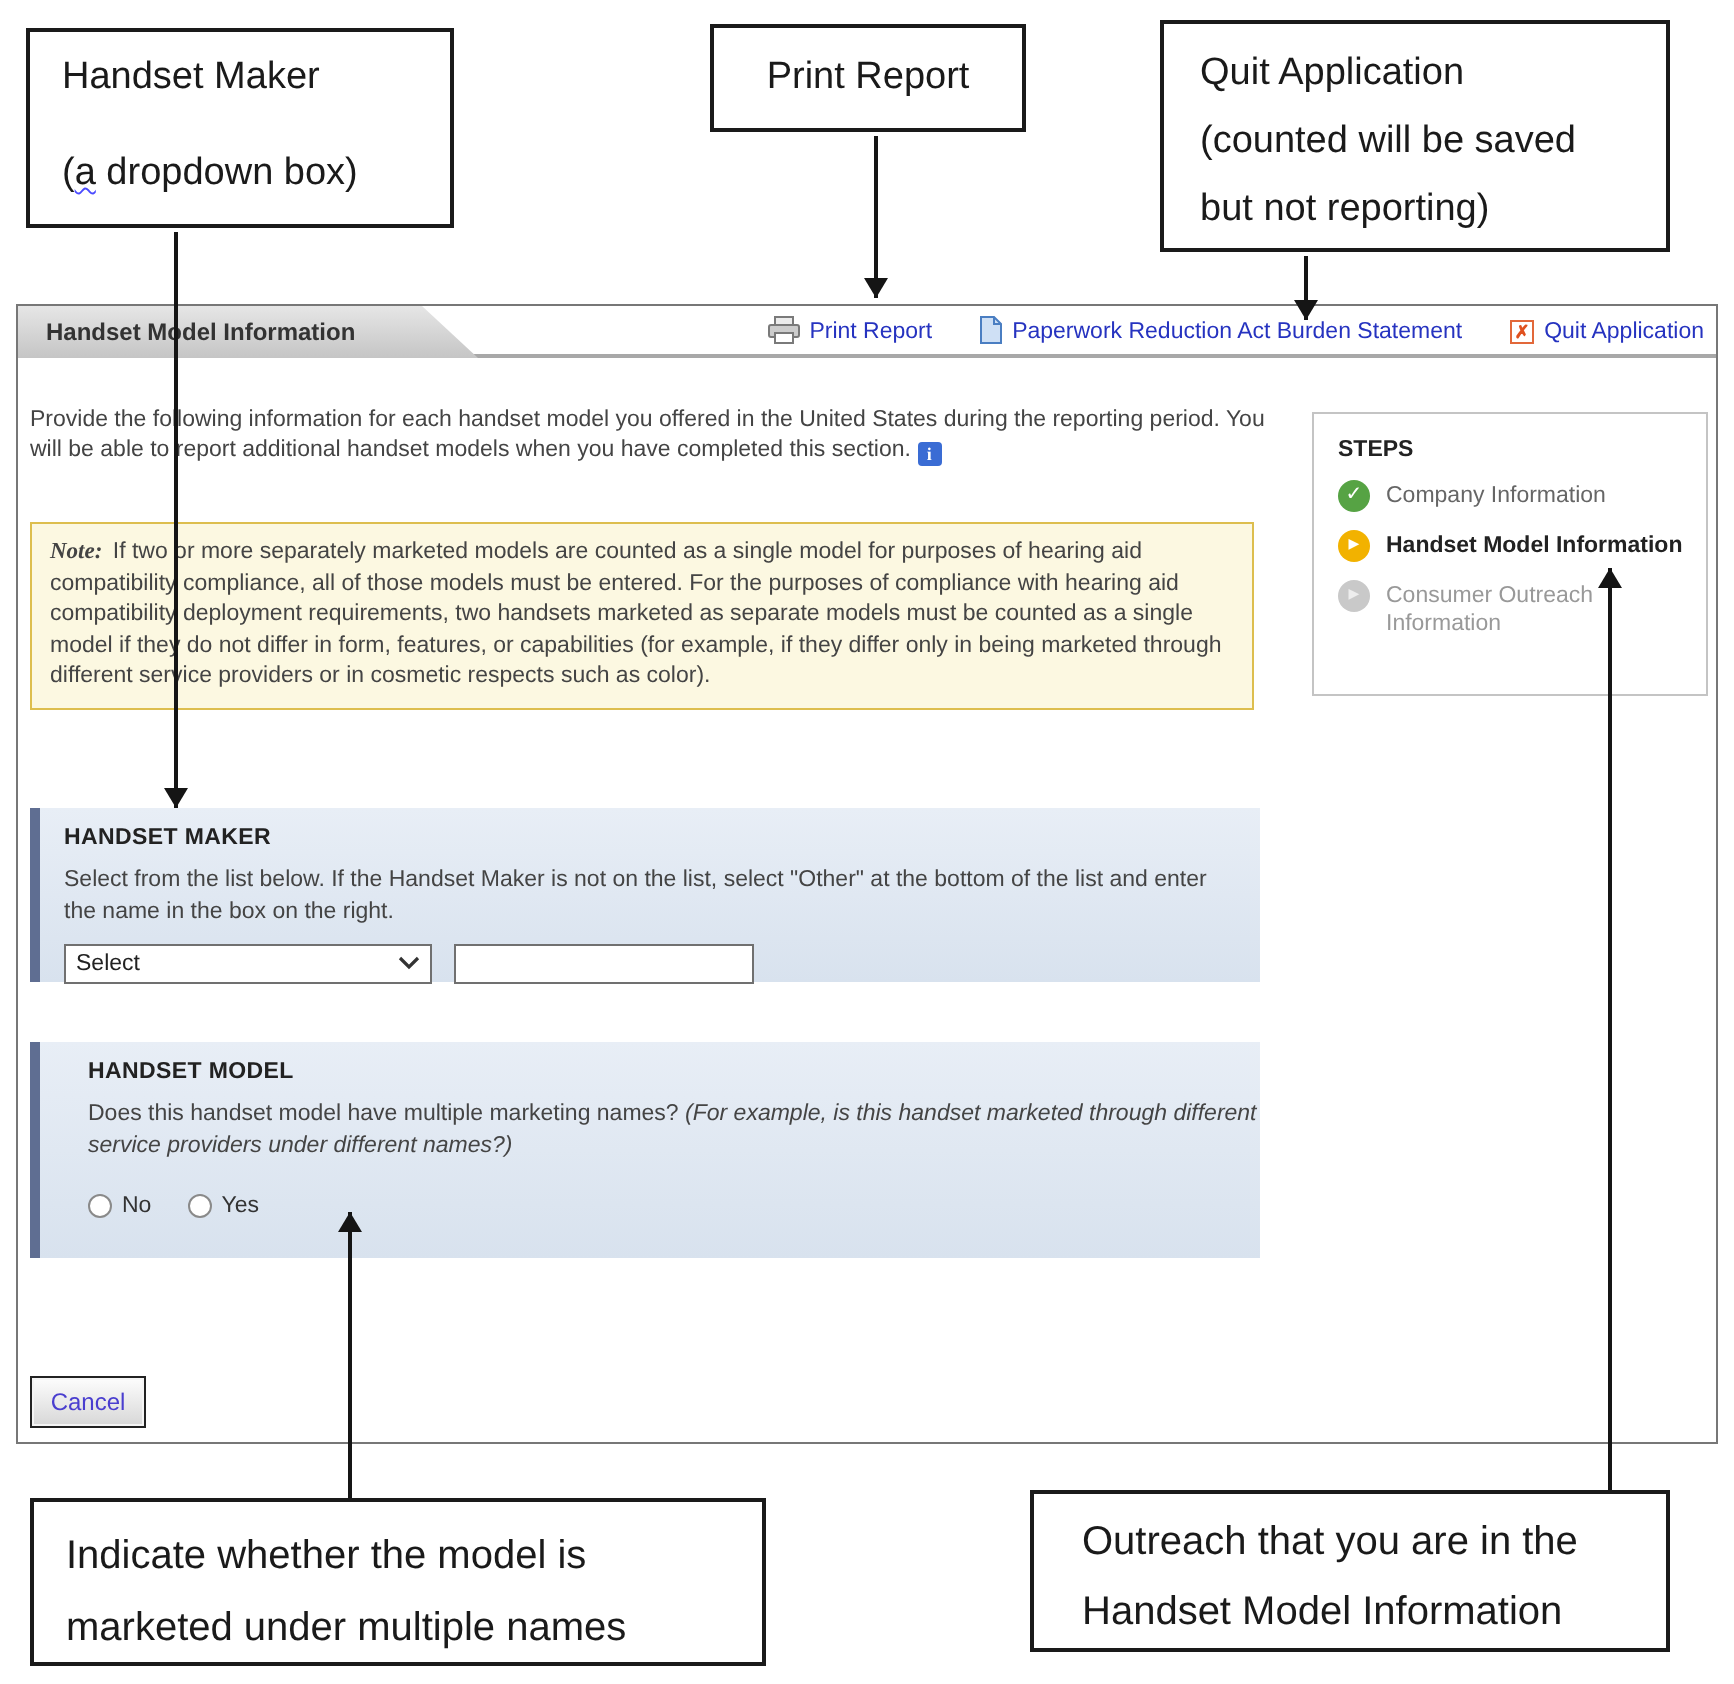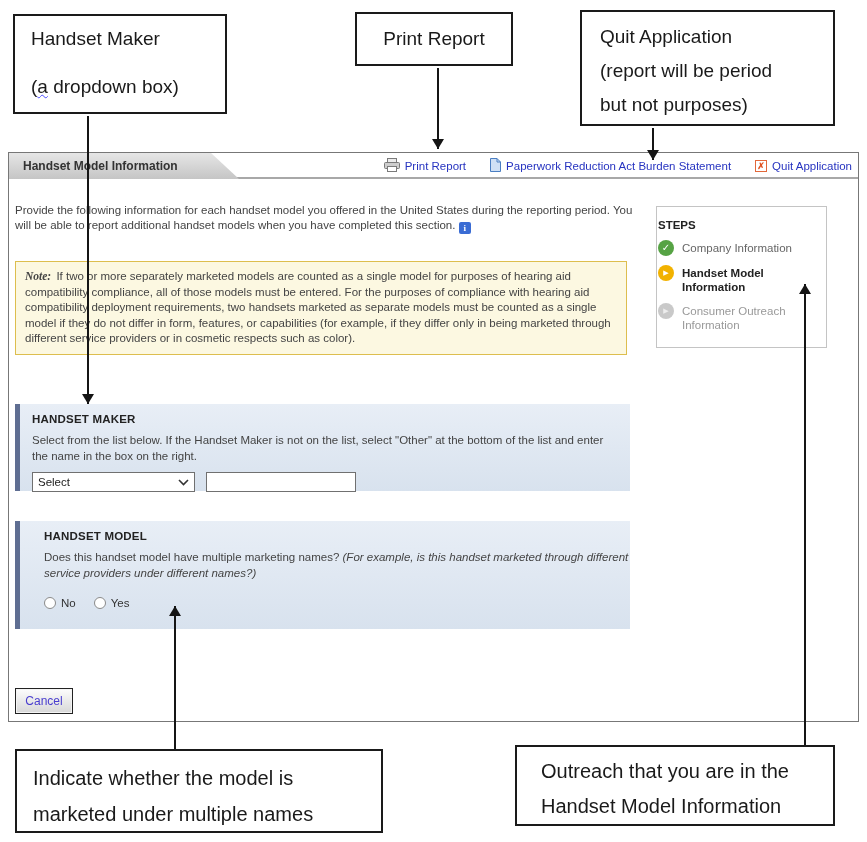--- a/index.html
+++ b/index.html
@@ -66,33 +66,33 @@
           line-height:15.5px; }
   .note b i { margin-right:2px;font-family:Liberation Serif, serif; }
 
   .section { position:absolute; left:6px; width:615px; border-left:5px solid #5f6e92;
              background:linear-gradient(180deg,#e8eef6,#d8e2ee); padding:9px 12px 12px; }
   #sec-maker { top:251px; height:87px; }
   #sec-model { top:368px; height:108px;padding-left:24px; }
   .sec-h { font-weight:bold; font-size:11.5px; color:#222; letter-spacing:.2px; }
   .sec-p { margin-top:7px; font-size:11.5px; color:#444; line-height:16px; width:586px; }
   .controls { margin-top:8px; display:flex; gap:11px; align-items:center; }
-  .fselect { width:163px; height:20px; border:1px solid #707070; background:#fff;
+  .fselect { width:184px; height:20px; border:1px solid #707070; background:#fff;
              display:flex; align-items:center; justify-content:space-between;
              font-size:11.5px; color:#222; padding:0 5px; cursor:pointer; }
   .finput { width:150px; height:20px; border:1px solid #707070; font-size:11.5px;
             padding:0 4px; background:#fff; }
   .radios { margin-top:16px; display:flex; align-items:center; gap:18px;
             font-size:11.5px; color:#333; }
   .radio-group { display:flex; align-items:flex-end; gap:5px; cursor:pointer; }
   .radio { width:12px; height:12px; border:1px solid #8a8a8a; border-radius:50%;
            background:#fff; }
 
-  #steps { position:absolute; left:647px; top:53px; width:171px; height:142px;
-           border:1px solid #c4c4c4; padding:12px 8px 12px 1px; }
+  #steps { position:absolute; left:647px; top:53px; width:198px; height:142px;
+           border:1px solid #c4c4c4; padding:12px 8px 12px 12px; }
   .steps-h { font-weight:bold; font-size:11.5px; color:#222; }
   .step { display:flex; gap:8px; margin-top:9px; align-items:flex-start; cursor:pointer; }
   .sicon { width:16px; height:16px; border-radius:50%; flex:0 0 16px; color:#fff;
            text-align:center; }
   .sicon.complete { background:#56a344; font-size:10px; line-height:16px; }
   .sicon.current  { background:#f2b200; font-size:7px;  line-height:16px; }
   .sicon.upcoming { background:#c9c9c9; color:#ededed; font-size:7px; line-height:16px; }
   .step-label { font-size:11.5px; line-height:14px; padding-top:1px; }
   .step.complete .step-label { color:#666; }
   .step.current  .step-label { color:#222; font-weight:bold; }
@@ -110,22 +110,22 @@
   <div>Handset Maker</div>
   <div class="l2"><span>(</span><span class="sq">a</span><span> dropdown box)</span></div>
 </div>
 
 <div class="callout" id="co-print">
   <span>Print Report</span>
 </div>
 
 <div class="callout" id="co-quit">
   <div>Quit Application</div>
-  <div>(report will be period</div>
-  <div>but not purposes)</div>
+  <div>(counted will be saved</div>
+  <div>but not reporting)</div>
 </div>
 
 <div class="callout" id="co-names">
   <div>Indicate whether the model is</div>
   <div>marketed under multiple names</div>
 </div>
 
 <div class="callout" id="co-step">
   <div>Outreach that you are in the</div>
   <div>Handset Model Information</div>

